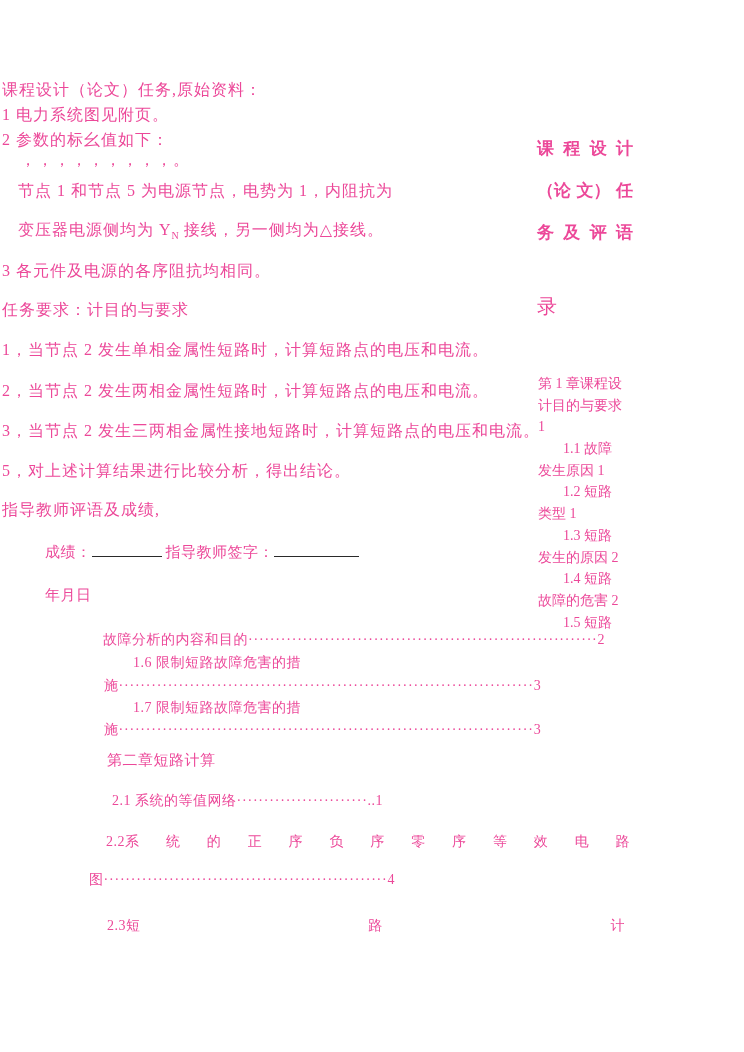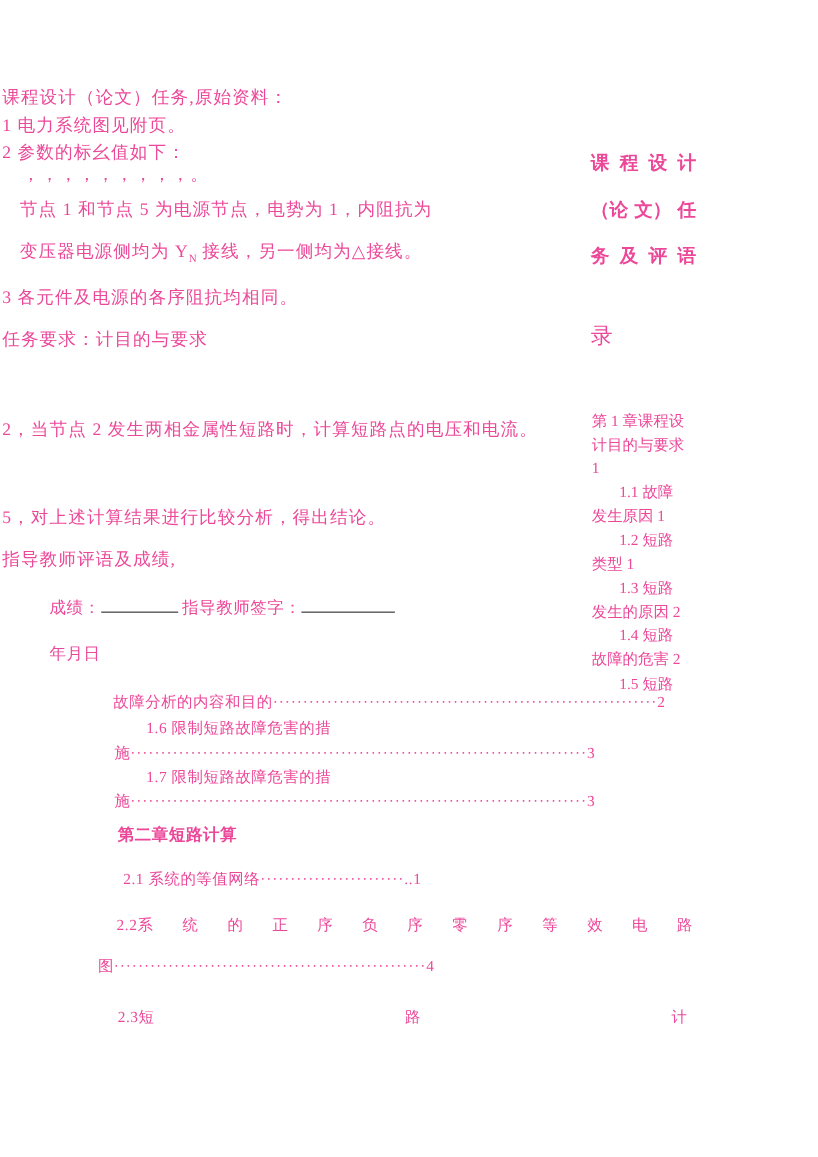--- a/index.html
+++ b/index.html
@@ -3,21 +3,21 @@
 <meta charset="utf-8">
 <style>
   html, body { margin:0; padding:0; background:#ffffff; }
   .page {
     position:relative; width:744px; height:1052px; background:#ffffff;
     font-family:"Liberation Serif","DejaVu Serif",serif;
     color:#ec4899; overflow:hidden;
   }
   .ln { position:absolute; white-space:nowrap; font-size:16px; letter-spacing:1px; line-height:1.25; }
   .t14 { font-size:14px; letter-spacing:0.5px; }
-  .bold { font-weight:bold;text-align:center; }
+  .bold { font-weight:normal;text-align:center; }
   sub.sm { font-size:10px; letter-spacing:0; }
   .just { display:flex; justify-content:space-between; white-space:nowrap; }
   .headline { font-size:17px; font-weight:bold; letter-spacing:0; width:96px; }
   .catalog { font-size:20px; letter-spacing:0; }
   .sideToc { position:absolute; left:538px; top:373px; width:102px; font-size:14px; letter-spacing:0; }
   .sideToc .row { height:21.7px; line-height:21.7px; white-space:nowrap; }
   .sideToc .indent { padding-left:25px; }
   .leader { letter-spacing:0.8px; }
   .uline { display:inline-block; border-bottom:1.5px solid #2a2a2a; height:13px; vertical-align:baseline; }
   .u1 { width:70px; margin-right:4px; }
@@ -35,21 +35,23 @@
   <div class="ln" style="left:20px; top:150px;">，，，，，，，，，。</div>
   <div class="ln" style="left:18px; top:181px;">节点 1 和节点 5 为电源节点，电势为 1，内阻抗为</div>
 
   <div class="ln" style="left:18px; top:220px;">
     <span>变压器电源侧均为 Y</span><sub class="sm">N</sub><span> 接线，另一侧均为△接线。</span>
   </div>
 
   <div class="ln" style="left:2px; top:261px;">3 各元件及电源的各序阻抗均相同。</div>
 
   <div class="ln" style="left:2px; top:300px;">任务要求：计目的与要求</div>
+  <div class="ln" style="left:2px; top:340px;">1，当节点 2 发生单相金属性短路时，计算短路点的电压和电流。</div>
   <div class="ln" style="left:2px; top:381px;">2，当节点 2 发生两相金属性短路时，计算短路点的电压和电流。</div>
+  <div class="ln" style="left:2px; top:421px;">3，当节点 2 发生三两相金属性接地短路时，计算短路点的电压和电流。</div>
   <div class="ln" style="left:2px; top:461px;">5，对上述计算结果进行比较分析，得出结论。</div>
 
   <div class="ln" style="left:2px; top:500px;">指导教师评语及成绩,</div>
 
   <div class="ln evalline" style="left:45px; top:543px;">
     <span>成绩：</span><span class="uline u1"></span><span>指导教师签字：</span><span class="uline u2"></span>
   </div>
 
   <div class="ln evalline" style="left:45px; top:586px;">年月日</div>
 

